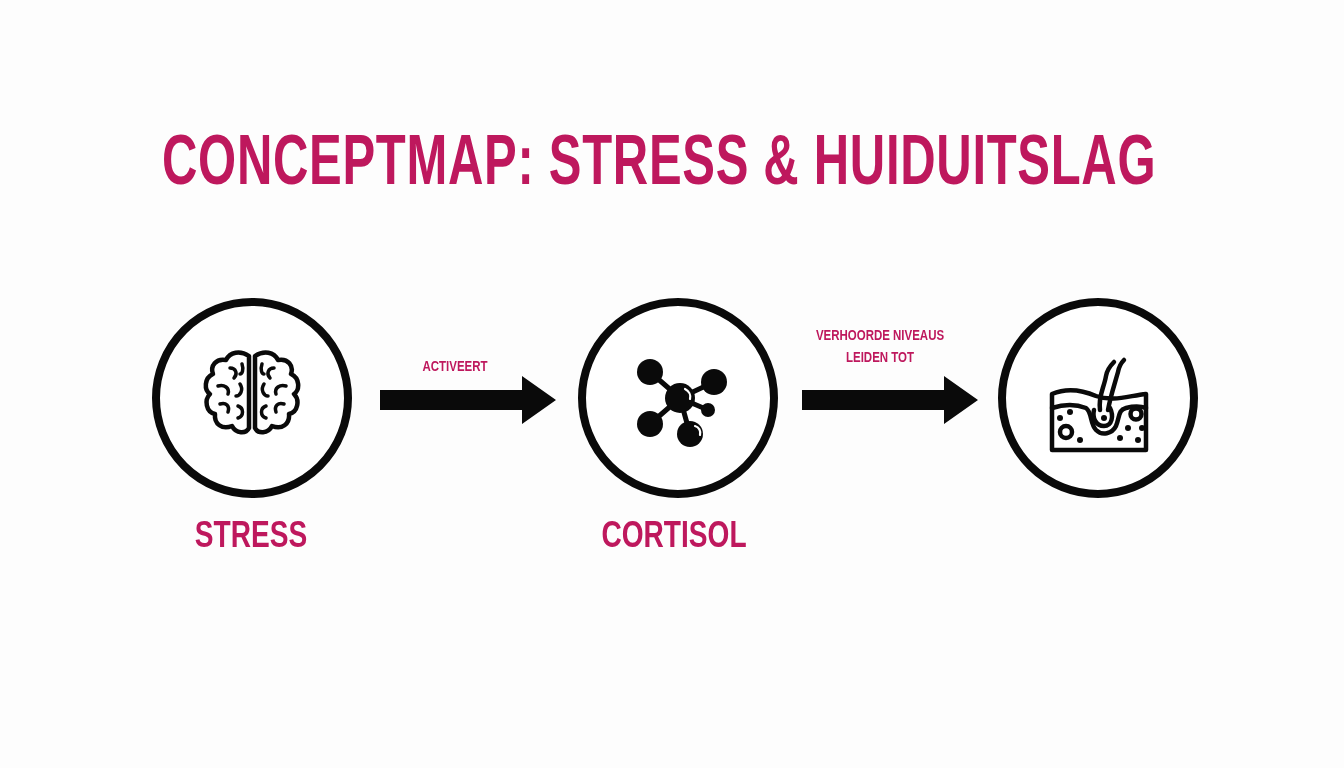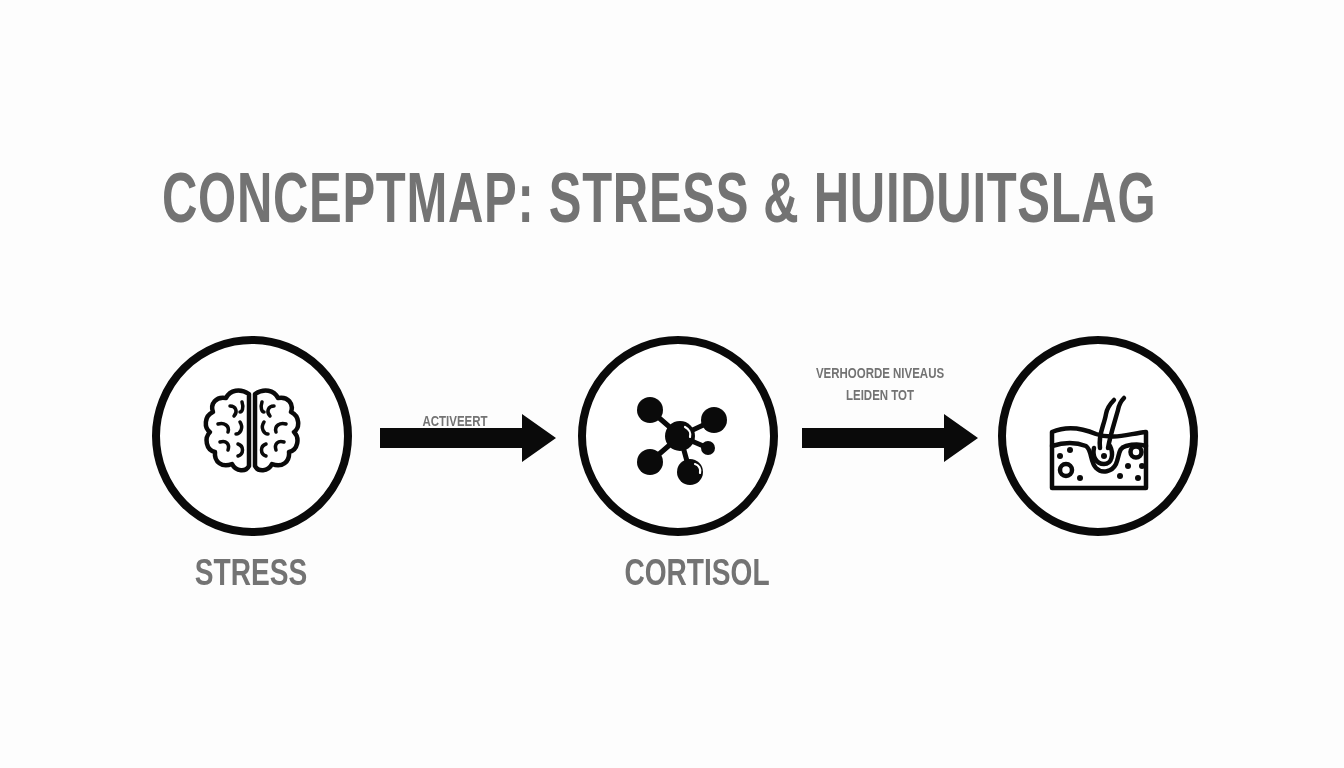--- a/index.html
+++ b/index.html
@@ -8,22 +8,21 @@
       width: 1344px;
       height: 768px;
       background: #fdfdfd;
       overflow: hidden;
     }
     .canvas {
       position: relative;
       width: 1344px;
       height: 624px;
       font-family: "Liberation Sans", sans-serif;
-      color: #737373;
-      margin-top: 38px;
+      color: #be185d;
     }
     .title {
       position: absolute;
       left: 162px;
       top: 120px;
       height: 80px;
       width: 1000px;
       font-weight: bold;
       font-size: 70px;
       line-height: 80px;
@@ -105,21 +104,21 @@
         <path d="M124 98 C118 96 114 100 116 106"></path>
         <path d="M106 100 C100 102 100 110 106 112"></path>
         <path d="M102 58 C100 64 102 68 104 68"></path>
       </g>
     </svg>
   </div>
   <div class="node-label" style="left:101px; top:515px;text-align:center;">
     <span>STRESS</span>
   </div>
 
-  <div class="edge-label" style="left:390px; top:372px; width:130px;">
+  <div class="edge-label" style="left:390px; top:355px; width:130px;">
     <span>ACTIVEERT</span>
   </div>
   <svg class="arrow" style="left:380px; top:376px;" width="178" height="48" viewBox="0 0 178 48">
     <polygon points="0,14 142,14 142,0 176,24 142,48 142,34 0,34" fill="#0a0a0a"></polygon>
   </svg>
 
   <div class="node-circle" style="left:578px; top:298px;">
     <svg class="node-icon" viewBox="0 0 184 184">
       <g stroke="#0a0a0a" stroke-width="5" stroke-linecap="round">
         <line x1="94" y1="92" x2="64" y2="66"></line>
@@ -135,21 +134,21 @@
         <circle cx="104" cy="128" r="13"></circle>
         <circle cx="122" cy="104" r="7"></circle>
         <circle cx="94" cy="92" r="15"></circle>
       </g>
       <g fill="none" stroke="#ffffff" stroke-width="2.2" stroke-linecap="round">
         <path d="M99 83 C103 85 105 89 104 93"></path>
         <path d="M109 120 C113 121 115 125 114 129"></path>
       </g>
     </svg>
   </div>
-  <div class="node-label" style="left:547px; top:515px;text-align:center;">
+  <div class="node-label" style="left:524px; top:515px;text-align:center;">
     <span>CORTISOL</span>
   </div>
 
   <div class="edge-label" style="left:790px; top:324px; width:180px;">
     <span>VERHOORDE NIVEAUS</span>
     <span>LEIDEN TOT</span>
   </div>
   <svg class="arrow" style="left:802px; top:376px;" width="178" height="48" viewBox="0 0 178 48">
     <polygon points="0,14 142,14 142,0 176,24 142,48 142,34 0,34" fill="#0a0a0a"></polygon>
   </svg>

